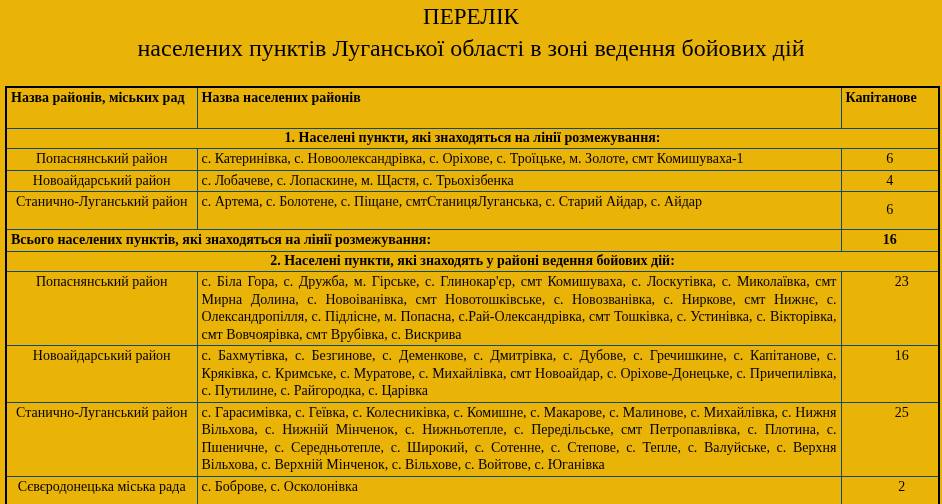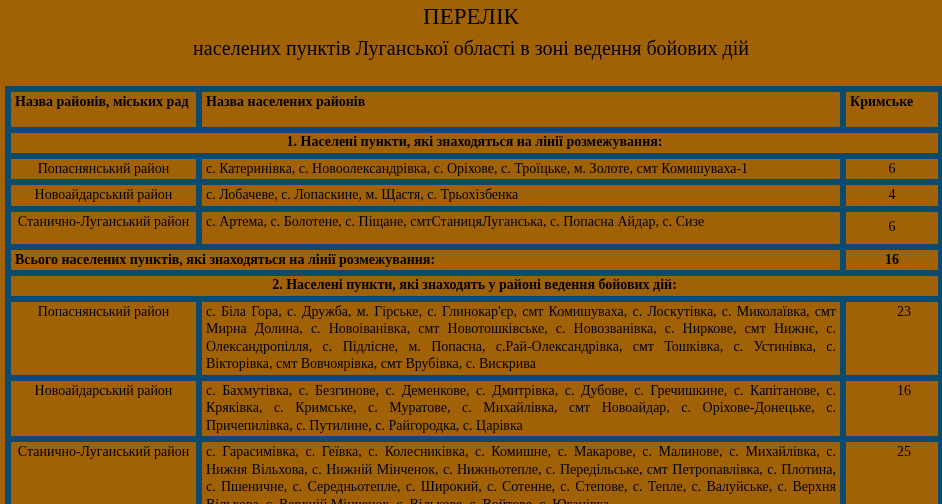--- a/index.html
+++ b/index.html
@@ -7,48 +7,48 @@
     margin: 0;
     padding: 0;
     background: #ffffff;
     color: #000000;
     font-family: "Liberation Serif", "DejaVu Serif", serif;
   }
   .page {
     width: 942px;
     height: 504px;
     overflow: hidden;
-    background: #a16207;
+    background: #eab308;
   }
   .doc-title {
     margin: 4px 0 0 0;
     text-align: center;
     font-size: 23px;
     font-weight: normal;
     line-height: 26px;
   }
   .doc-subtitle {
     margin: 5px 0 0 0;
     text-align: center;
-    font-size: 20px;
+    font-size: 24px;
     font-weight: normal;
     line-height: 26px;
   }
   table.list-table {
     border-collapse: collapse;
     table-layout: fixed;
     width: 933px;
     margin: 25px 4px 0 5px;
     border: 2px solid #000000;
   }
   .list-table col.col-district   { width: 191px; }
   .list-table col.col-settlements{ width: 644px; }
   .list-table col.col-count      { width: 98px;  }
   .list-table th, .list-table td {
-    border: 6px solid #0c4a6e;
+    border: 1px solid #0c4a6e;
     padding: 1px 4px 2px 4px;
     font-size: 14px;
     line-height: 17.5px;
     vertical-align: top;
   }
   .list-table thead th {
     text-align: left;
     font-weight: bold;
     height: 41px;
   }
@@ -78,42 +78,42 @@
   <table class="list-table">
     <colgroup>
       <col class="col-district">
       <col class="col-settlements">
       <col class="col-count">
     </colgroup>
     <thead>
       <tr>
         <th>Назва районів, міських рад</th>
         <th>Назва населених районів</th>
-        <th>Кримське</th>
+        <th>Капітанове</th>
       </tr>
     </thead>
     <tbody>
 
       <tr class="section-row">
         <td colspan="3">1. Населені пункти, які знаходяться на лінії розмежування:</td>
       </tr>
 
       <tr class="sec1-row">
         <td class="cell-district">Попаснянський район</td>
         <td class="cell-settlements">с. Катеринівка, с. Новоолександрівка, с. Оріхове, с. Троїцьке, м. Золоте, смт Комишуваха-1</td>
         <td class="cell-count">6</td>
       </tr>
       <tr class="sec1-row">
         <td class="cell-district">Новоайдарський район</td>
         <td class="cell-settlements">с. Лобачеве, с. Лопаскине, м. Щастя, с. Трьохізбенка</td>
         <td class="cell-count">4</td>
       </tr>
       <tr class="sec1-row row-pad-lg">
         <td class="cell-district">Станично-Луганський район</td>
-        <td class="cell-settlements">с. Артема, с. Болотене, с. Піщане, смтСтаницяЛуганська, с. Попасна Айдар, с. Сизе</td>
+        <td class="cell-settlements">с. Артема, с. Болотене, с. Піщане, смтСтаницяЛуганська, с. Старий Айдар, с. Айдар</td>
         <td class="cell-count">6</td>
       </tr>
 
       <tr class="total-row">
         <td colspan="2">Всього населених пунктів, які знаходяться на лінії розмежування:</td>
         <td class="cell-count">16</td>
       </tr>
 
       <tr class="section-row">
         <td colspan="3">2. Населені пункти, які знаходять у районі ведення бойових дій:</td>

